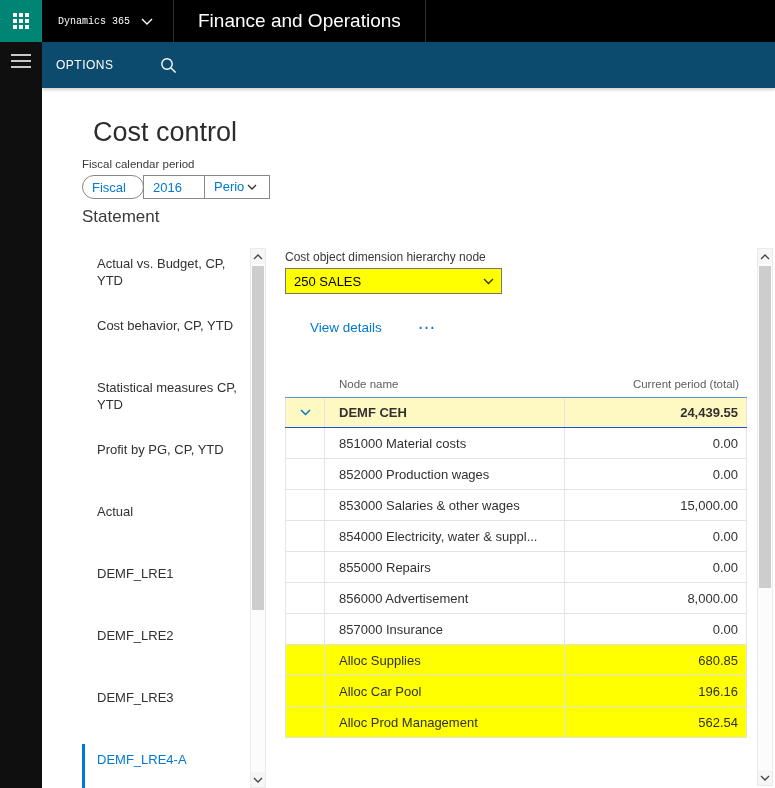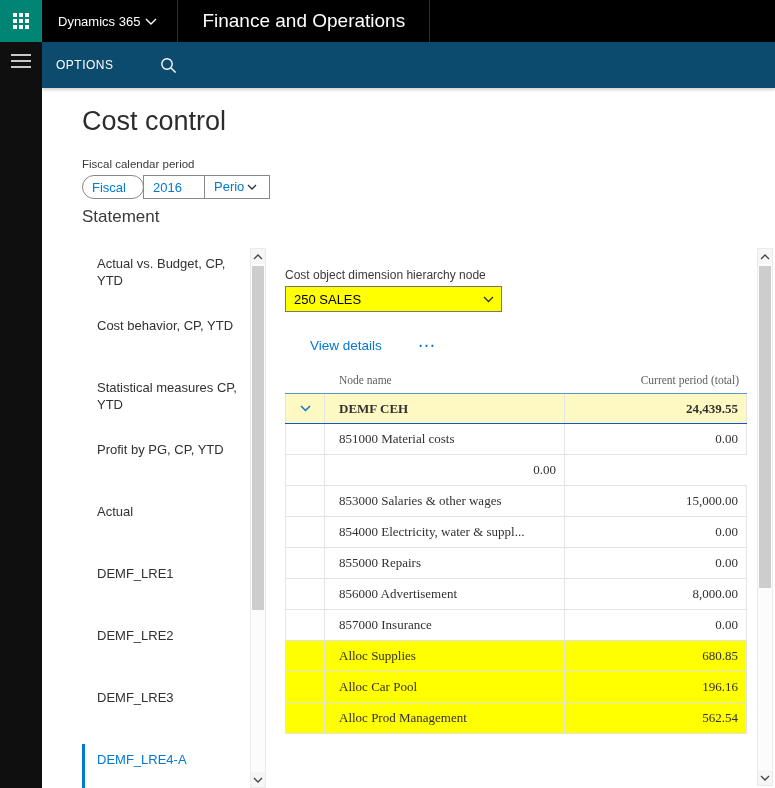--- a/index.html
+++ b/index.html
@@ -4,37 +4,37 @@
 <style>
   html,body{margin:0;padding:0;background:#e9e9e9;}
   .screen{position:relative;width:775px;height:788px;background:#fff;overflow:hidden;
     font-family:"Liberation Sans","DejaVu Sans",sans-serif;color:#323130;}
 
   
   .topbar{position:absolute;top:0;left:0;width:100%;height:42px;background:#000;display:flex;align-items:stretch;z-index:5;}
   .waffle-btn{width:42px;height:42px;background:#008575;display:flex;align-items:center;justify-content:center;cursor:pointer;flex:0 0 auto;}
   .waffle{display:grid;grid-template-columns:repeat(3,4px);grid-template-rows:repeat(3,4px);gap:2px;}
   .waffle span{background:#fff;width:4px;height:4px;display:block;}
-  .brand{display:flex;align-items:center;gap:5px;padding:0 20px 0 16px;color:#fff;font-size:13px;cursor:pointer;}
+  .brand{display:flex;align-items:center;gap:11px;padding:0 20px 0 16px;color:#fff;font-size:10px;cursor:pointer;font-family:Liberation Mono, monospace;}
   .tb-sep{width:1px;background:#2d2d2d;}
   .appname{display:flex;align-items:center;padding:0 24px;color:#fff;font-size:19px;cursor:pointer;}
 
   
   .navbar{position:absolute;top:42px;left:42px;right:0;height:46px;background:#0c4a6e;display:flex;align-items:center;box-shadow:0 2px 3px rgba(0,0,0,.18);z-index:4;}
   .options{color:#fff;font-size:12px;letter-spacing:.5px;margin-left:14px;cursor:pointer;}
   .nav-search{margin-left:46px;display:flex;align-items:center;cursor:pointer;}
 
   
   .sidebar{position:absolute;top:42px;left:0;width:42px;bottom:0;background:#0f0f0f;z-index:4;}
   .hamburger{margin:12px 11px;cursor:pointer;}
   .hamburger i{display:block;width:20px;height:2px;background:#c8c8c8;margin:4px 0;}
 
   
   .main{position:absolute;top:88px;left:42px;right:0;bottom:0;background:#fff;}
-  .page-title{position:absolute;left:40px;top:18px;margin:0;font-size:27px;font-weight:400;color:#2d2c2b;}
+  .page-title{position:absolute;left:40px;top:18px;margin:11px;font-size:27px;font-weight:400;color:#2d2c2b;}
   .fiscal-label{position:absolute;left:40px;top:70px;font-size:11.5px;color:#3b3a39;}
   .segmented{position:absolute;left:40px;top:87px;display:flex;}
   .seg{height:24px;line-height:24px;border:1px solid #8a8886;background:#fff;color:#0078d4;font-size:13px;padding:0 9px;margin-left:-1px;box-sizing:border-box;min-width:62px;cursor:pointer;}
   .seg:first-child{margin-left:0;border-radius:12px;}
   .seg.last{display:flex;align-items:center;gap:3px;min-width:66px;padding-right:6px;}
   .seg.last .chev{color:#323130;display:flex;align-items:center;}
   .section-title{position:absolute;left:40px;top:119px;margin:0;font-size:17px;font-weight:400;color:#3b3a39;}
 
   
   .content{position:absolute;left:0;right:0;top:160px;bottom:0;}
@@ -49,31 +49,31 @@
   .list-panel .vscroll{right:0;}
   .vscroll.right{left:auto;right:2px;top:0;bottom:2px;}
   .vscroll .arr{position:absolute;left:0;width:100%;height:15px;display:flex;align-items:center;justify-content:center;cursor:pointer;color:#444;background:#f6f6f6;}
   .vscroll .arr.up{top:0;}
   .vscroll .arr.down{bottom:0;}
   .vscroll .thumb{position:absolute;left:1px;right:1px;background:#cdcdcb;cursor:pointer;}
   .thumb.t-list{top:17px;height:64%;}
   .thumb.t-grid{top:17px;height:60%;}
 
   
-  .detail{position:absolute;left:243px;width:462px;top:18px;bottom:0;}
+  .detail{position:absolute;left:243px;width:462px;top:0;bottom:0;}
   .hier-label{font-size:12px;color:#3b3a39;margin:2px 0 0 0;}
   .combo{display:flex;align-items:center;justify-content:space-between;width:200px;height:24px;margin-top:4px;
     background:#ffff00;border:1px solid #767676;padding:0 7px 0 8px;font-size:13px;color:#000;cursor:pointer;}
   .combo .chev{color:#323130;display:flex;align-items:center;}
   .links{margin:26px 0 0 25px;display:flex;align-items:center;gap:36px;}
   .link{color:#0078d4;font-size:13.5px;cursor:pointer;text-decoration:none;}
   .more{color:#0078d4;font-size:17px;cursor:pointer;line-height:8px;}
 
   
-  .grid{margin-top:14px;font-family:Liberation Serif, serif;}
+  .grid{margin-top:36px;}
   .g-header{display:grid;grid-template-columns:40px 240px 182px;height:26px;align-items:center;font-size:11.5px;color:#605e5c;}
   .g-header .h-name{padding-left:14px;cursor:pointer;}
   .g-header .h-val{text-align:right;padding-right:8px;cursor:pointer;}
   .trow{display:grid;grid-template-columns:40px 240px 182px;height:31px;box-sizing:border-box;border-bottom:1px solid #e3e3e3;font-size:13px;background:#fff;cursor:pointer;}
   .trow .c-sel{height:100%;border-left:1px solid #e3e3e3;border-right:1px solid #e3e3e3;display:flex;align-items:center;justify-content:center;box-sizing:border-box;}
   .trow .c-name{height:100%;padding-left:14px;border-right:1px solid #e3e3e3;display:flex;align-items:center;box-sizing:border-box;white-space:nowrap;overflow:hidden;}
   .trow .c-val{height:100%;padding-right:8px;border-right:1px solid #e3e3e3;display:flex;align-items:center;justify-content:flex-end;box-sizing:border-box;}
   .trow.selected{background:#fef9c3;border-top:1px solid #5a96d2;border-bottom:1px solid #1d4ed8;font-weight:bold;}
   .trow.selected .c-sel{color:#0078d4;}
   .trow.highlight{background:#ffff00;}
@@ -212,20 +212,21 @@
             <div class="c-val">24,439.55</div>
           </div>
 
           <div class="trow">
             <div class="c-sel"></div>
             <div class="c-name">851000 Material costs</div>
             <div class="c-val">0.00</div>
           </div>
           <div class="trow">
             <div class="c-sel"></div>
+            <div class="c-name">852000 Production wages</div>
             <div class="c-val">0.00</div>
           </div>
           <div class="trow">
             <div class="c-sel"></div>
             <div class="c-name">853000 Salaries &amp; other wages</div>
             <div class="c-val">15,000.00</div>
           </div>
           <div class="trow">
             <div class="c-sel"></div>
             <div class="c-name">854000 Electricity, water &amp; suppl...</div>

